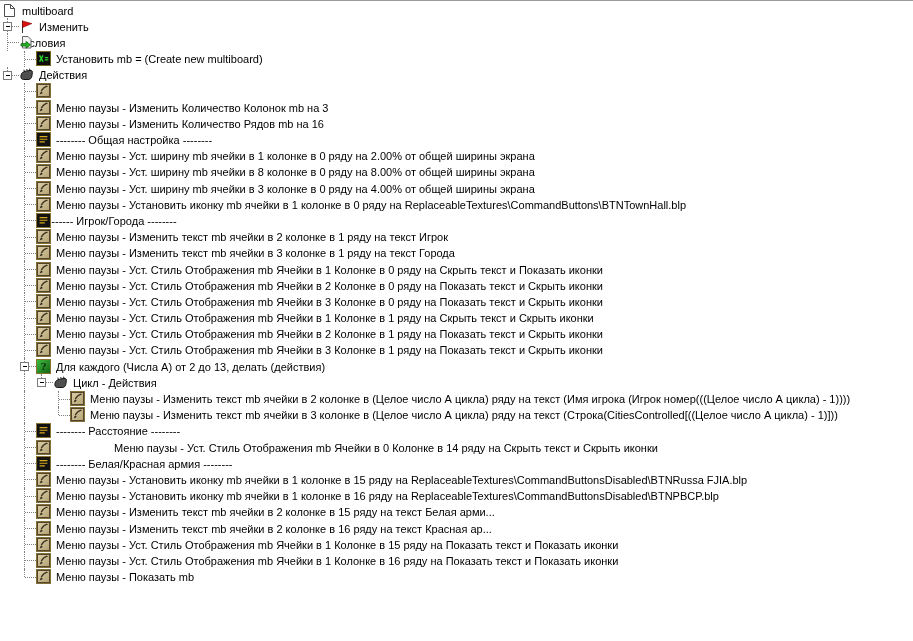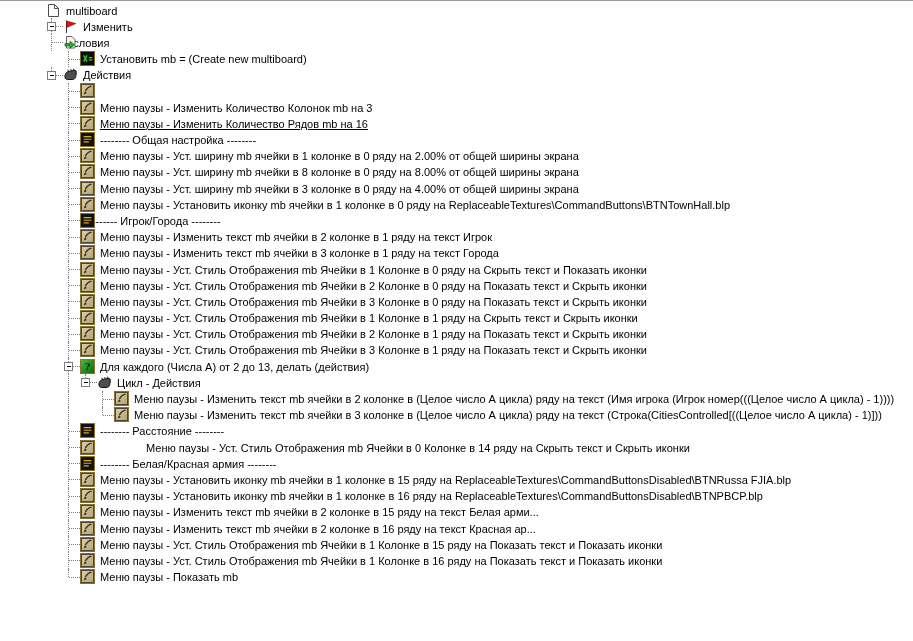--- a/index.html
+++ b/index.html
@@ -7,21 +7,21 @@
   body {
     width:913px; height:641px; overflow:hidden;
     font-family:"Liberation Sans", sans-serif;
   }
   #screen {
     position:relative; width:913px; height:641px;
     background:#fff; overflow:hidden;
     border-top:1px solid #9a9a9a;
   }
   #tree { position:absolute; top:1px; left:0; right:0; }
-  .row { position:relative; height:16.2px; line-height:16.2px; white-space:nowrap;margin-left:44px; }
+  .row { position:relative; height:16.2px; line-height:16.2px; white-space:nowrap; }
   .vl { position:absolute; top:0; bottom:0; width:0; border-left:1px dotted #7f7f7f; }
   .vl.half { bottom:auto; height:8px; }
   .hl { position:absolute; top:8px; height:0; border-top:1px dotted #7f7f7f; }
   .exp {
     position:absolute; top:4px; width:9px; height:9px;
     background:#fff; border:1px solid #7b7b7b; z-index:3;
   }
   .exp::after {
     content:""; position:absolute; left:1.5px; top:3px;
     width:4px; height:1px; background:#000;
@@ -123,21 +123,21 @@
       <div class="row">
         <span class="vl" style="left: 24px;"></span>
         <span class="hl" style="left: 25px; width: 11px;"></span>
         <span class="ic ic-pencil" style="left: 36px;">
           <svg viewBox="0 0 15 15">
             <path d="M11.6 2.4c-2.6.6-5.1 3.1-6.6 5.7" stroke="#3a311f" stroke-width="1.6" fill="none"></path>
             <path d="M4.7 8.5 3.1 12.2l3.6-1.7z" fill="#2a2315"></path>
             <path d="M11.6 2.4l1.2.9" stroke="#6b5a2f" fill="none"></path>
           </svg>
         </span>
-        <span class="label" style="left: 56px; text-decoration: underline;">Меню паузы - Изменить Количество Рядов mb на 16</span>
+        <span class="label" style="left: 56px;">Меню паузы - Изменить Количество Рядов mb на 16</span>
       </div>
       <div class="row">
         <span class="vl" style="left: 24px;"></span>
         <span class="hl" style="left: 25px; width: 11px;"></span>
         <span class="ic ic-comment" style="left: 36px;">
           <svg viewBox="0 0 15 15">
             <path d="M3 4.2h9M3 7.2h9M3 10.2h6" stroke="#d9aa1e" stroke-width="1.4"></path>
           </svg>
         </span>
         <span class="label" style="left: 56px;">-------- Общая настройка --------</span>
@@ -359,21 +359,21 @@
       <div class="row">
         <span class="vl" style="left: 24px;"></span>
         <span class="hl" style="left: 25px; width: 11px;"></span>
         <span class="ic ic-pencil" style="left: 36px;">
           <svg viewBox="0 0 15 15">
             <path d="M11.6 2.4c-2.6.6-5.1 3.1-6.6 5.7" stroke="#3a311f" stroke-width="1.6" fill="none"></path>
             <path d="M4.7 8.5 3.1 12.2l3.6-1.7z" fill="#2a2315"></path>
             <path d="M11.6 2.4l1.2.9" stroke="#6b5a2f" fill="none"></path>
           </svg>
         </span>
-        <span class="label" style="left: 56px; padding-left: 46px;">Меню паузы - Уст. Стиль Отображения mb Ячейки в 0 Колонке в 14 ряду на Скрыть текст и Скрыть иконки</span>
+        <span class="label" style="left: 68px; padding-left: 46px;">Меню паузы - Уст. Стиль Отображения mb Ячейки в 0 Колонке в 14 ряду на Скрыть текст и Скрыть иконки</span>
       </div>
       <div class="row">
         <span class="vl" style="left: 24px;"></span>
         <span class="hl" style="left: 25px; width: 11px;"></span>
         <span class="ic ic-comment" style="left: 36px;">
           <svg viewBox="0 0 15 15">
             <path d="M3 4.2h9M3 7.2h9M3 10.2h6" stroke="#d9aa1e" stroke-width="1.4"></path>
           </svg>
         </span>
         <span class="label" style="left: 56px;">-------- Белая/Красная армия --------</span>

